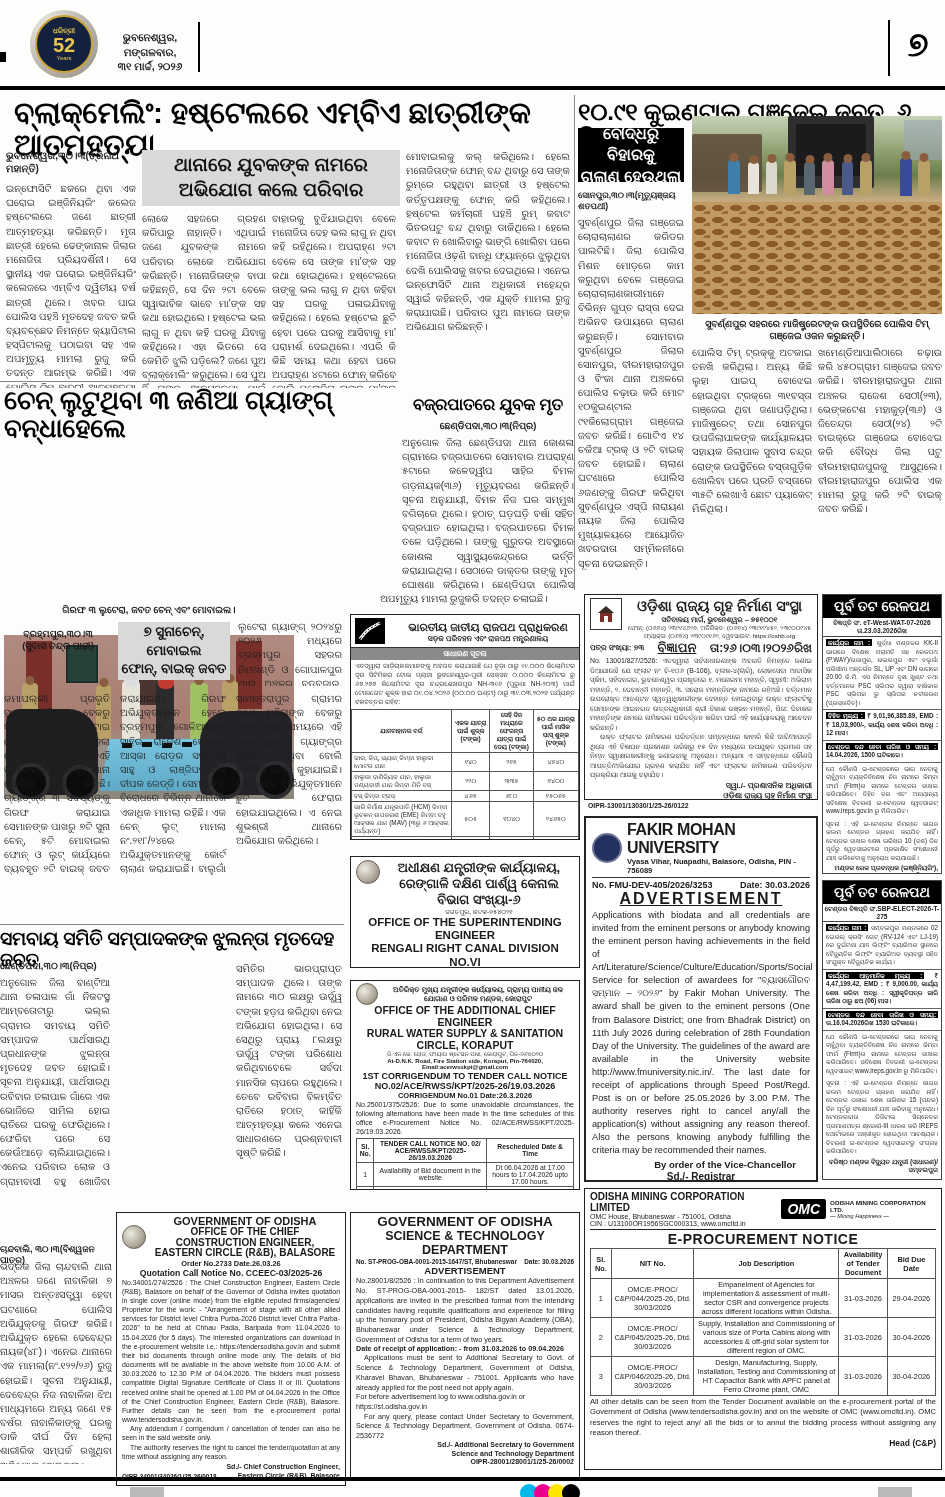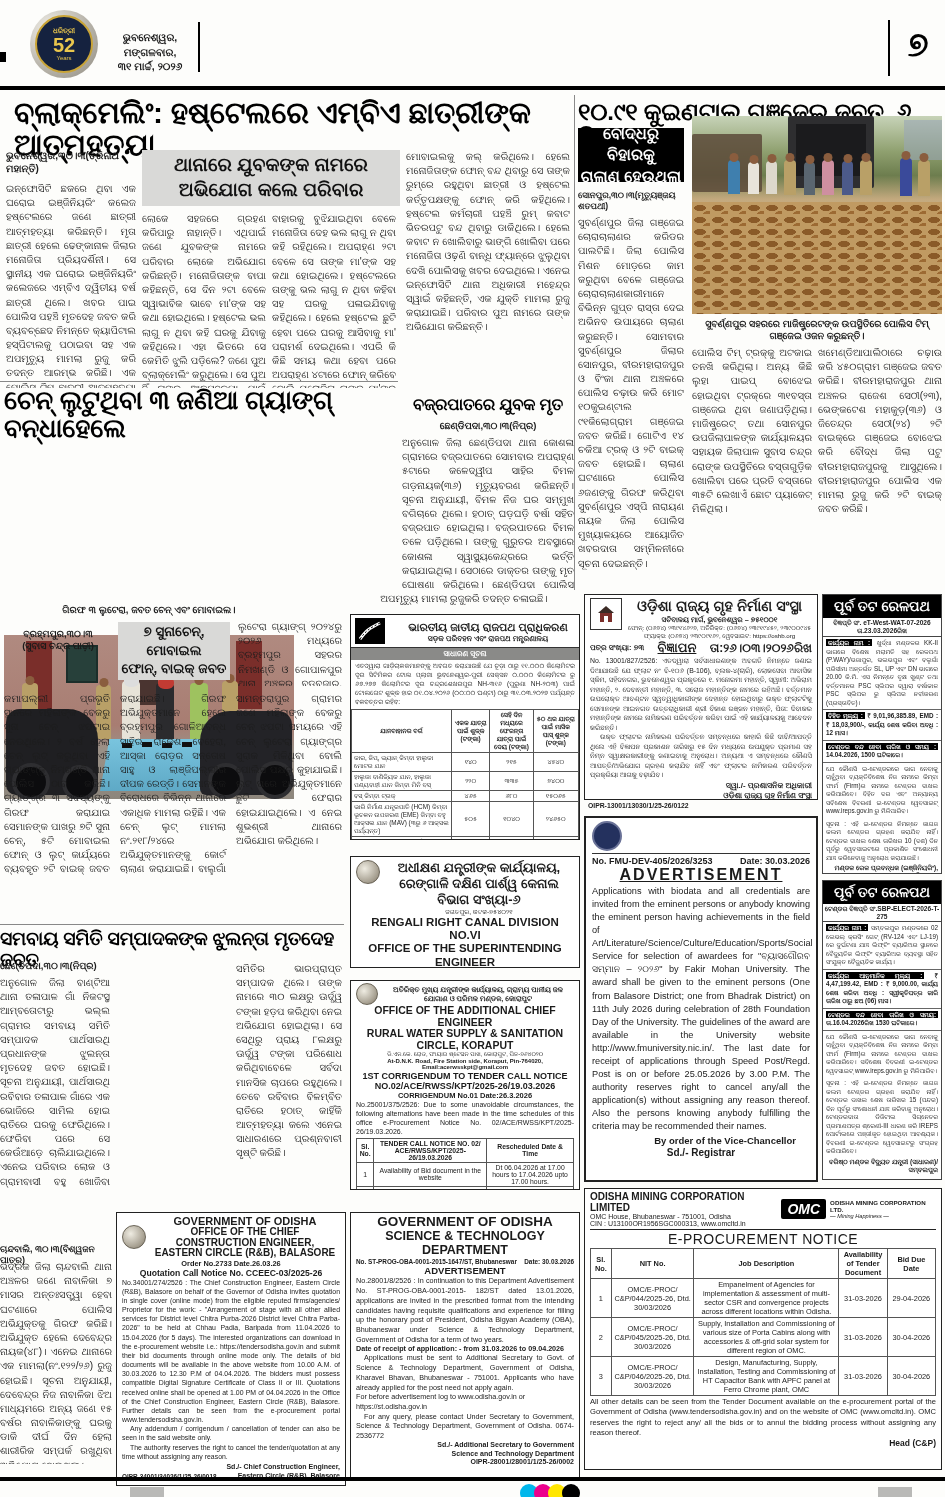--- a/index.html
+++ b/index.html
@@ -234,22 +234,22 @@
   </div>
 
   <div class="abs adbox" style="left:350px;top:856px;width:230px;height:112px;padding:3px 5px;">
     <div style="display:flex;gap:4px;">
       <div class="seal" style="width:22px;height:22px;flex:0 0 auto;"></div>
       <div style="flex:1;text-align:center;">
         <div style="font-size:13px;font-weight:700;">ଅଧୀକ୍ଷଣ ଯନ୍ତ୍ରୀଙ୍କ କାର୍ଯ୍ୟାଳୟ, ରେଙ୍ଗାଳି ଦକ୍ଷିଣ ପାର୍ଶ୍ୱ କେନାଲ ବିଭାଗ ସଂଖ୍ୟା-୬</div>
         <div style="font-size:6.5px;">ଜଗତପୁର, କଟକ-୭୫୪୦୨୧</div>
       </div>
     </div>
+    <div class="ctr" style="font-size:11.5px;font-weight:800;line-height:1.15;">OFFICE OF THE SUPERINTENDING ENGINEER</div>
     <div class="ctr" style="font-size:11.5px;font-weight:800;line-height:1.15;">RENGALI RIGHT CANAL DIVISION NO.VI</div>
-    <div class="ctr" style="font-size:11.5px;font-weight:800;line-height:1.15;">OFFICE OF THE SUPERINTENDING ENGINEER</div>
     <div class="ctr" style="font-size:6.8px;font-weight:700;">Jagatpur, Cuttack-754021</div>
     <div class="ctr" style="font-size:6.8px;">E-mail Id : serrcd6jagatpur@gmail.com</div>
     <div class="u" style="font-size:8.6px;font-weight:800;margin-top:1px;">Cancellation of Bid Identification No.SERRCDVI-04/2025-26</div>
 
   </div>
 
   <div class="abs adbox" style="left:350px;top:980px;width:230px;height:210px;padding:2px 5px;">
     <div style="display:flex;gap:4px;align-items:center;">
       <div class="seal" style="width:20px;height:20px;flex:0 0 auto;"></div>
       <div style="flex:1;text-align:center;font-size:7.2px;font-weight:700;">ଅତିରିକ୍ତ ମୁଖ୍ୟ ଯନ୍ତ୍ରୀଙ୍କ କାର୍ଯ୍ୟାଳୟ, ଗ୍ରାମ୍ୟ ପାନୀୟ ଜଳ ଯୋଗାଣ ଓ ପରିମଳ ମଣ୍ଡଳ, କୋରାପୁଟ</div>
@@ -311,20 +311,24 @@
     <div style="text-align:right;font-size:7.8px;font-weight:800;line-height:1.3;margin-top:1px;">
       <div>ସ୍ୱା./- ପ୍ରଶାସନିକ ଅଧିକାରୀ</div>
       <div>ଓଡ଼ିଶା ରାଜ୍ୟ ଗୃହ ନିର୍ମାଣ ସଂସ୍ଥା</div>
     </div>
   </div>
   <div class="abs codeline" style="left:588px;top:802px;font-size:6.8px;">OIPR-13001/13030/1/25-26/0122</div>
 
   <div class="abs adbox" style="left:584px;top:816px;width:234px;height:366px;padding:3px 6px;border-width:2px;">
     <div style="display:flex;gap:5px;align-items:center;border-bottom:1px solid #333;padding-bottom:2px;">
       <div style="width:26px;height:26px;border-radius:50%;background:#24315e;border:2px solid #6a7297;flex:0 0 auto;"></div>
+      <div style="flex:1;">
+        <div style="font-size:16px;font-weight:800;letter-spacing:-0.4px;">FAKIR MOHAN UNIVERSITY</div>
+        <div style="font-size:7.6px;font-weight:700;">Vyasa Vihar, Nuapadhi, Balasore, Odisha, PIN - 756089</div>
+      </div>
     </div>
     <div style="display:flex;justify-content:space-between;font-size:9px;font-weight:800;margin-top:2px;">
       <div>No. FMU-DEV-405/2026/3253</div>
       <div>Date: 30.03.2026</div>
     </div>
     <div class="ctr u" style="font-size:16px;font-weight:800;letter-spacing:2px;">ADVERTISEMENT</div>
     <div style="font-size:9.2px;line-height:1.42;text-align:justify;margin-top:1px;">Applications with biodata and all credentials are invited from the eminent persons or anybody knowing the eminent person having achievements in the field of Art/Literature/Science/Culture/Education/Sports/Social Service for selection of awardees for "ବ୍ୟାସଗୌରବ ସମ୍ମାନ – ୨୦୨୬" by Fakir Mohan University. The award shall be given to the eminent persons (One from Balasore District; one from Bhadrak District) on 11th July 2026 during celebration of 28th Foundation Day of the University. The guidelines of the award are available in the University website http://www.fmuniversity.nic.in/. The last date for receipt of applications through Speed Post/Regd. Post is on or before 25.05.2026 by 3.00 P.M. The authority reserves right to cancel any/all the application(s) without assigning any reason thereof. Also the persons knowing anybody fulfilling the criteria may be recommended their names.</div>
     <div style="text-align:right;font-size:9.5px;font-weight:700;padding-right:14px;margin-top:2px;">By order of the Vice-Chancellor</div>
     <div style="text-align:center;font-size:10px;font-weight:800;margin-top:1px;">Sd./- Registrar</div>
   </div>
@@ -431,21 +435,21 @@
         <div style="font-size:7px;">CIN : U13100OR1956SGC000313, www.omcltd.in</div>
       </div>
       <div style="display:flex;gap:4px;align-items:center;">
         <div style="background:#000;color:#fff;font-weight:800;font-style:italic;font-size:14px;padding:2px 6px;border-radius:2px;">OMC</div>
         <div>
           <div style="font-size:6.2px;font-weight:800;">ODISHA MINING CORPORATION LTD.</div>
           <div style="font-size:5.6px;font-style:italic;">— Mining Happiness —</div>
         </div>
       </div>
     </div>
-    <div class="ctr" style="font-size:14px;font-weight:400;letter-spacing:0.5px;padding:1px 0;">E-PROCUREMENT NOTICE</div>
+    <div class="ctr" style="font-size:14px;font-weight:700;letter-spacing:0.5px;padding:1px 0;">E-PROCUREMENT NOTICE</div>
     <table class="tinytable" style="font-size:7.4px;">
       <tbody>
           <tr>
         <th style="width:6%;">Sl. No.</th>
         <th style="width:24%;">NIT No.</th>
         <th style="width:42%;">Job Description</th>
         <th style="width:14%;">Availability of Tender Document</th>
         <th style="width:14%;">Bid Due Date</th>
       </tr>
       <tr>

